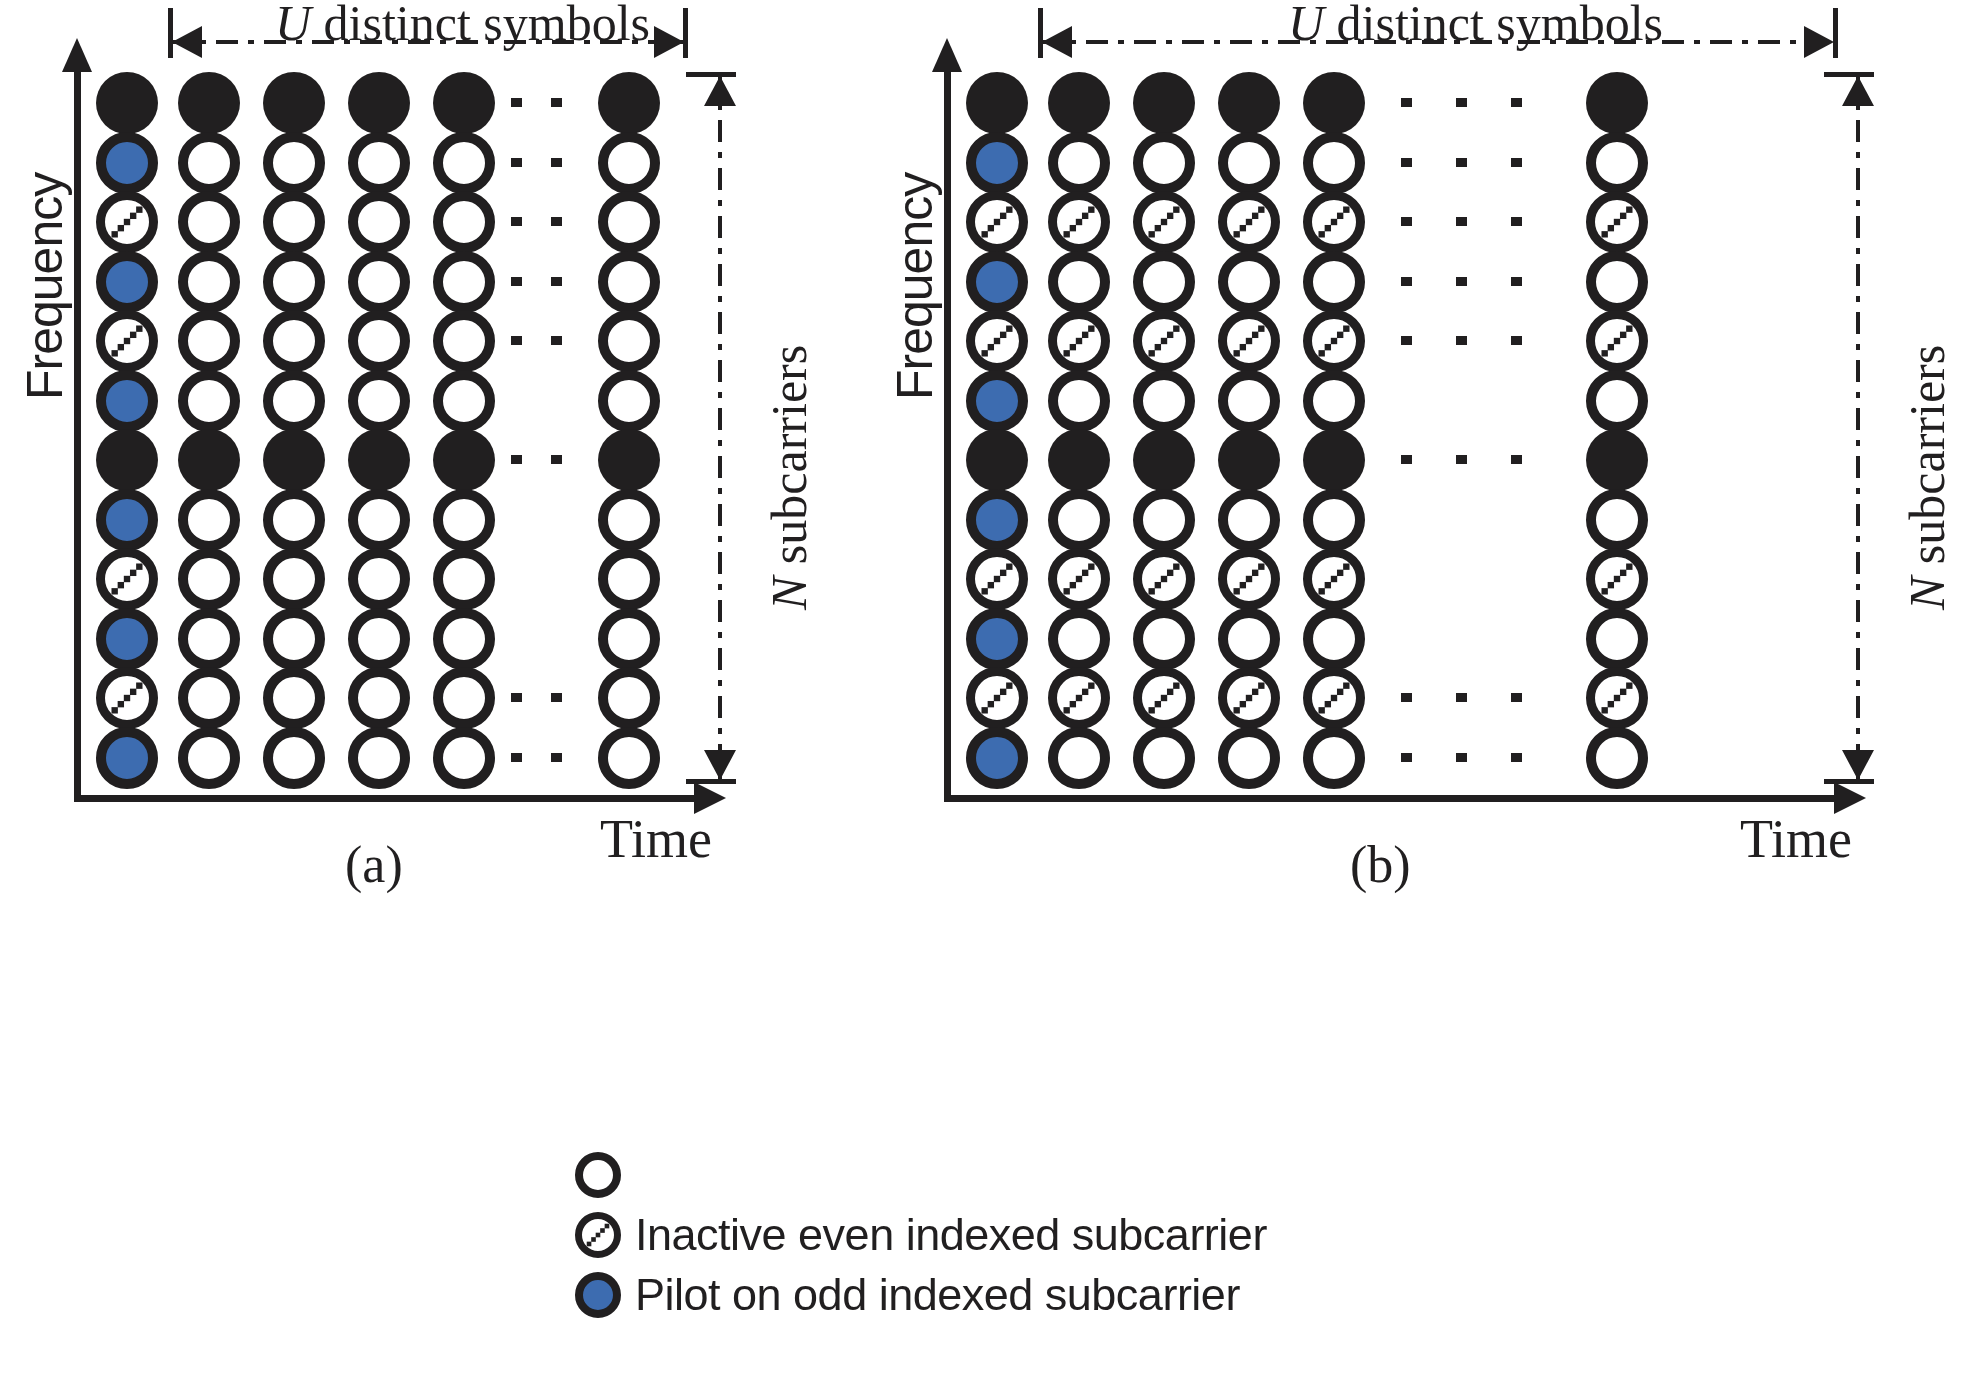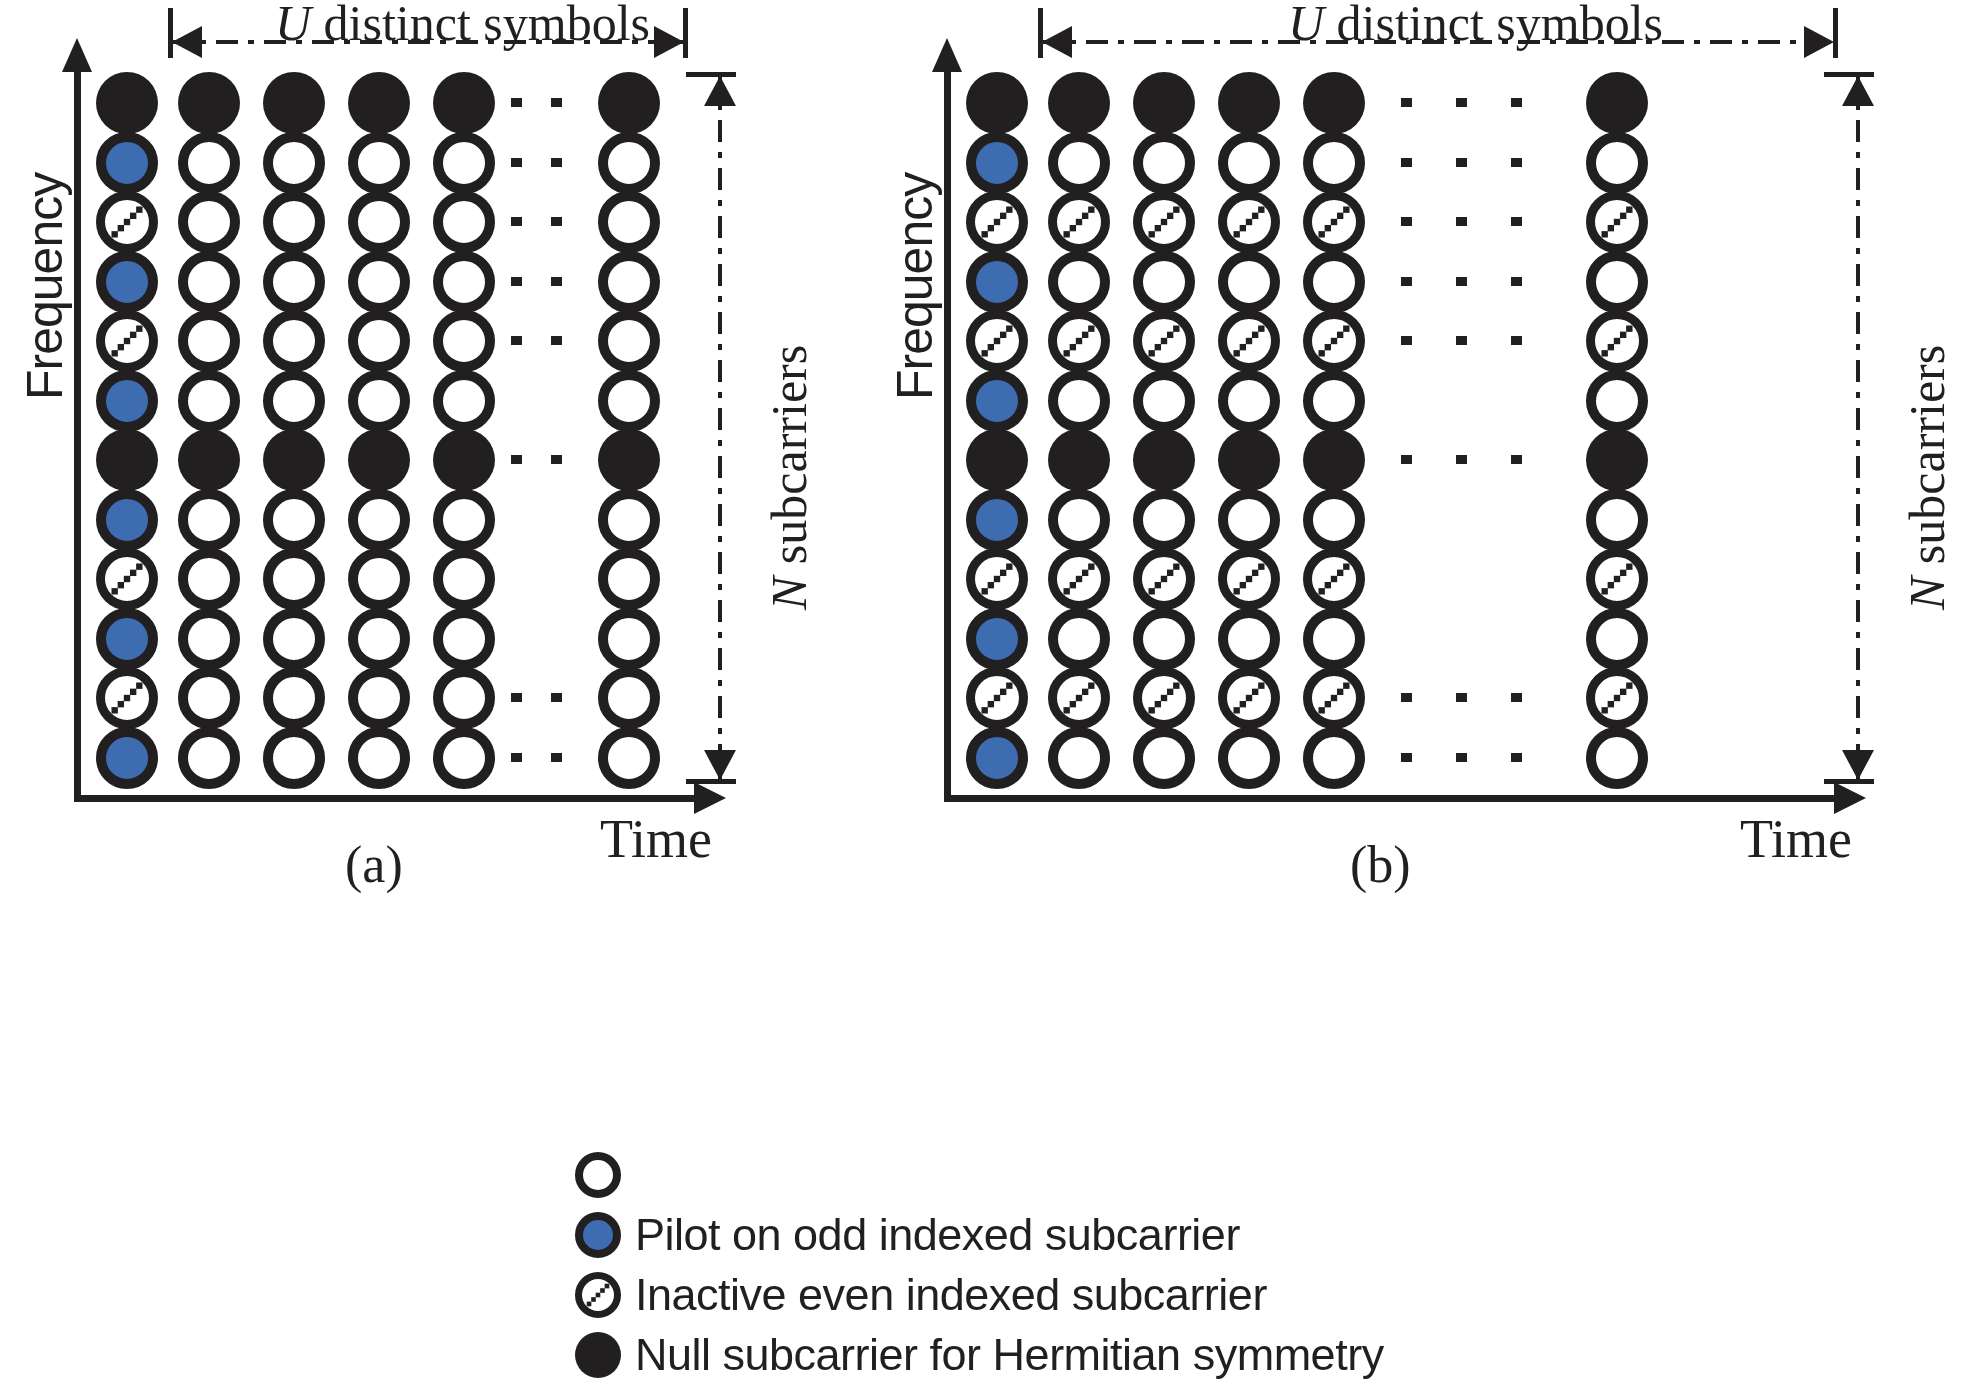--- a/index.html
+++ b/index.html
@@ -1011,37 +1011,31 @@
   </div>
 
   <div id="legend">
       <div class="legend-row">
         <div class="legend-sym-wrap">
           <div class="legend-sym data"></div>
         </div>
       </div>
       <div class="legend-row">
         <div class="legend-sym-wrap">
-          <div class="legend-sym pilot"></div>
-        </div>
-        <div class="legend-text">Pilot on odd indexed subcarrier</div>
-      </div>
-      <div class="legend-row">
-        <div class="legend-sym-wrap">
           <div class="legend-sym inactive"><svg class="hatch" viewBox="0 0 46 46" width="100%" height="100%" xmlns="http://www.w3.org/2000/svg">
               <rect x="6.78" y="32.55" width="6.67" height="6.67" fill="#211f20"></rect>
               <rect x="13.22" y="26.11" width="6.67" height="6.67" fill="#211f20"></rect>
               <rect x="19.66" y="19.66" width="6.67" height="6.67" fill="#211f20"></rect>
               <rect x="26.10" y="13.23" width="6.67" height="6.67" fill="#211f20"></rect>
               <rect x="32.55" y="6.79" width="6.67" height="6.67" fill="#211f20"></rect>
             </svg></div>
         </div>
         <div class="legend-text">Inactive even indexed subcarrier</div>
       </div>
       <div class="legend-row">
         <div class="legend-sym-wrap">
-          <div class="legend-sym null"></div>
-        </div>
-        <div class="legend-text">Null subcarrier for Hermitian symmetry</div>
+          <div class="legend-sym pilot"></div>
+        </div>
+        <div class="legend-text">Pilot on odd indexed subcarrier</div>
       </div>
     </div>
 
 </div>
 
 </body></html>

